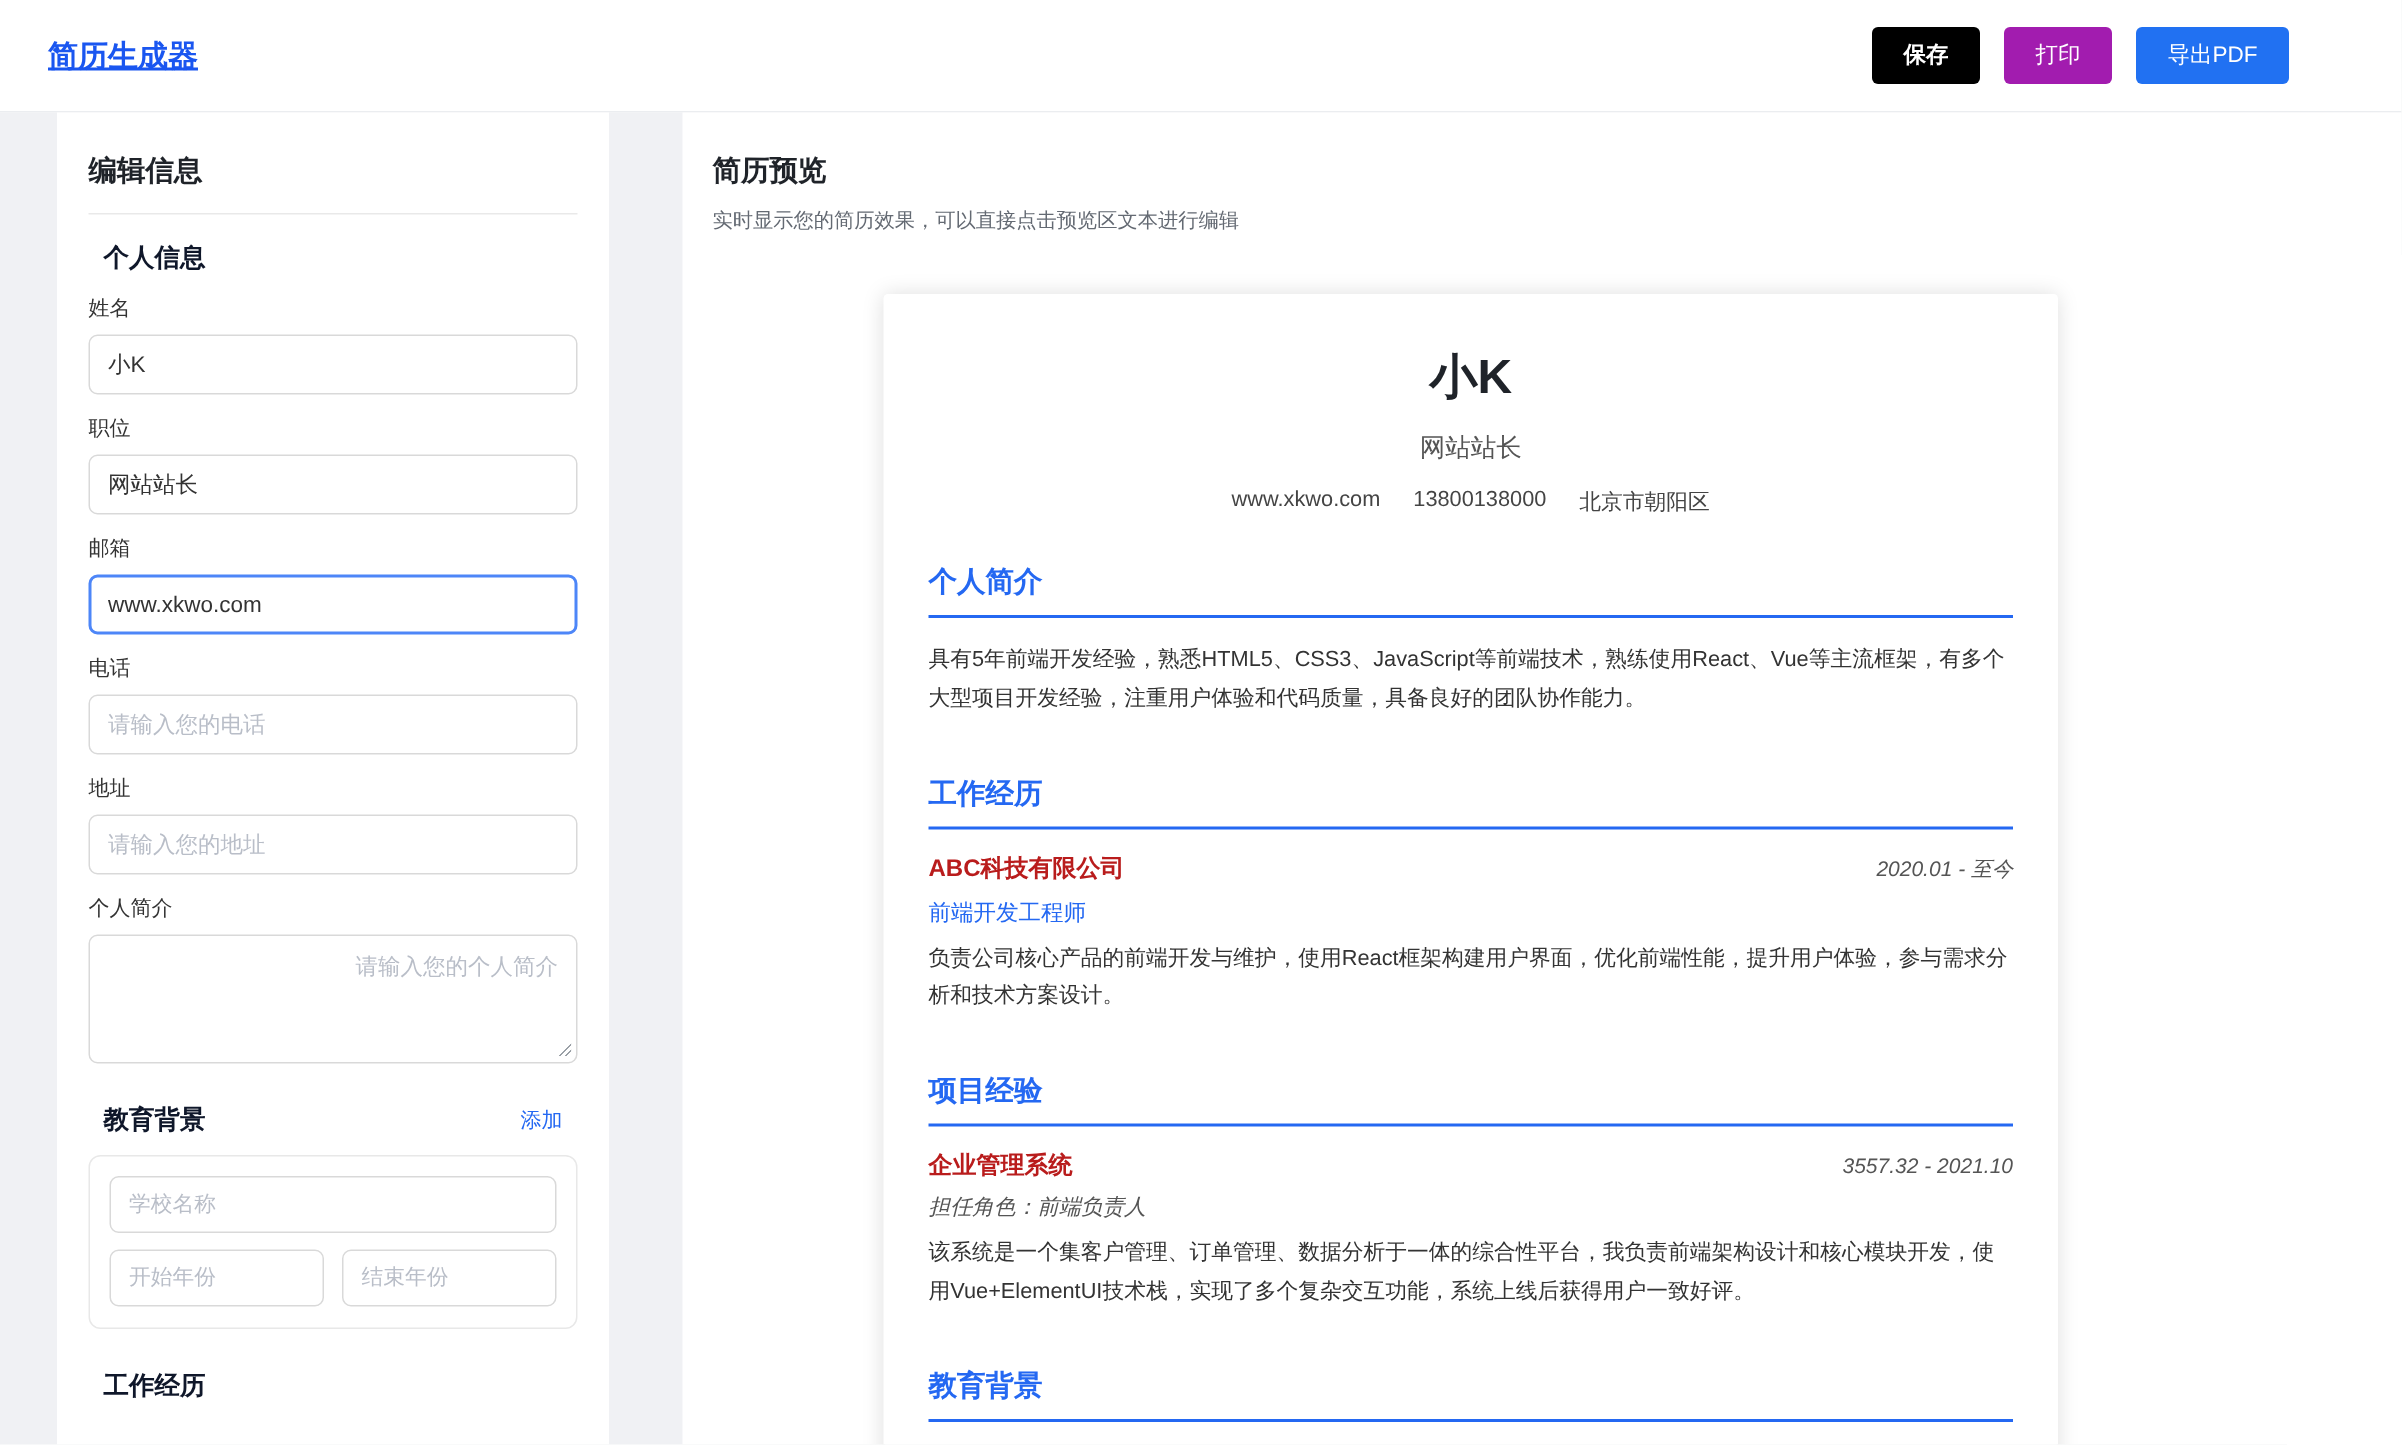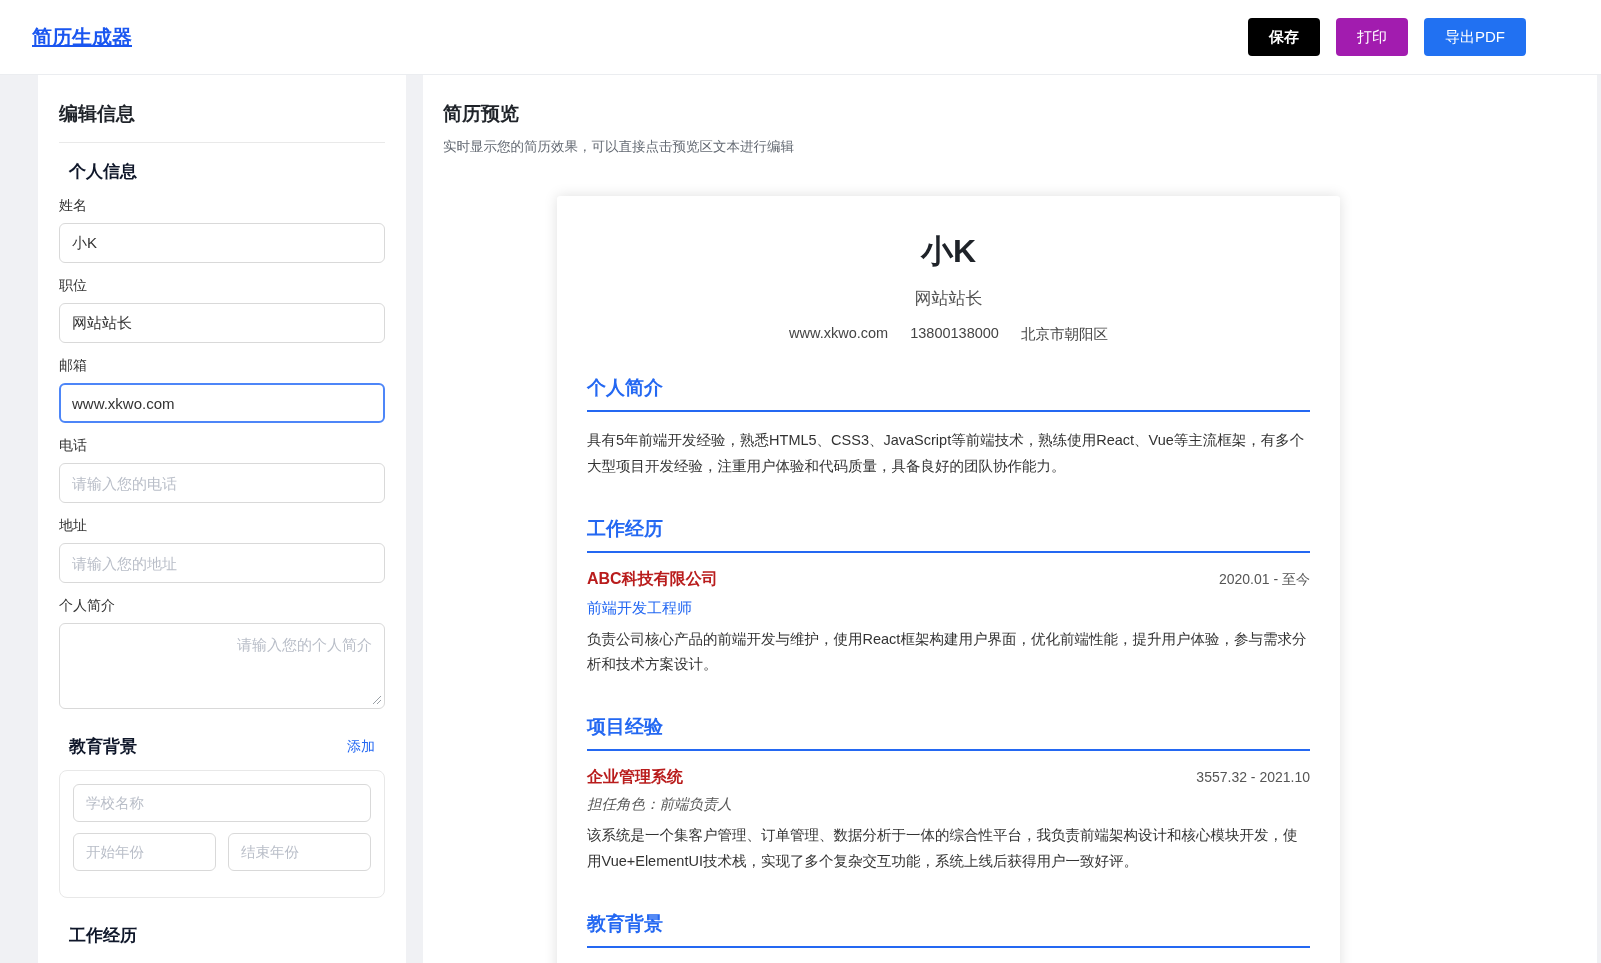--- a/index.html
+++ b/index.html
@@ -19,21 +19,21 @@
   .header-actions { display:flex; }
   .btn {
     border:none; border-radius:4px; color:#fff; font-size:15px;
     padding:10px 21px; margin-left:16px; cursor:pointer;
     font-family:inherit; line-height:1.2;
   }
   .btn-save   { background:#000000;font-weight:bold; }
   .btn-print  { background:#a21caf; }
   .btn-export { background:#2171f2; }
   
-  .content { display:flex; height:888px; padding-left:38px; }
+  .content { display:flex; height:888px; padding-left:38px;gap:32px; }
   .sidebar {
     width:368px; flex-shrink:0; height:100%; overflow:hidden;
     background:#fff; padding:18px 21px;
   }
   .main-panel {
     width:1174px; flex-shrink:0; height:100%; overflow:hidden;
     background:#fff; margin-left:17px; padding:20px;
   }
   
   .panel-title { font-size:19px; font-weight:700; color:#1f2329; margin-top:8px; }
@@ -57,40 +57,40 @@
   }
   .section-row {
     display:flex; justify-content:space-between; align-items:center;
     padding:0 10px; margin:26px 0 12px;
   }
   .section-row .form-section-title { padding-left:0; margin-top:0; }
   .add-link { color:#2468f2; font-size:14px; text-decoration:none; cursor:pointer; }
   .edu-card { border:1px solid #e8e8e8; border-radius:8px; padding:13px; }
   .edu-card .text-input { height:38px; font-size:14.5px; margin-bottom:11px; }
   .year-row { display:flex; gap:12px; }
-  .year-row .text-input { flex:1; margin-bottom:13px; }
+  .year-row .text-input { flex:1; margin-bottom:1px; }
   
   .preview-title { font-size:19px; font-weight:700; color:#1f2329; margin-top:6px; }
   .preview-subtitle { font-size:13.5px; color:#646a73; margin-top:11px; }
   .resume-card {
     width:783px; margin:40px 0 0 114px; background:#fff;
     box-shadow:0 0 14px rgba(0,0,0,.13); border-radius:3px;
     padding:28px 30px 40px;
   }
   .r-name { text-align:center; font-size:32px; font-weight:700; color:#1f2329; margin-top:6px; }
   .r-pos  { text-align:center; font-size:17px; color:#555; margin-top:13px; }
   .r-contacts { display:flex; justify-content:center; gap:22px; font-size:14.5px; color:#444; margin-top:15px; }
   .r-section-title {
     color:#2468f2; font-size:19px; font-weight:700;
     border-bottom:2px solid #2468f2; padding-bottom:9px; margin:36px 0 16px;
   }
   .r-section:first-of-type .r-section-title { margin-top:31px; }
   .r-item-head { display:flex; justify-content:space-between; align-items:baseline; }
   .r-item-title { font-size:16px; font-weight:700; color:#b91c1c; }
-  .r-period { font-size:14px; color:#555; }
+  .r-period { font-size:14px; color:#555;font-style:italic; }
   .r-role { color:#2468f2; font-size:15px; margin-top:9px; }
   .r-role-italic { font-style:italic; color:#555; font-size:14.5px; margin-top:7px; }
   .r-desc { font-size:14.5px; color:#333; line-height:1.78; margin-top:9px; }
 </style>
 </head>
 <body>
 
 <header class="app-header">
   <div class="app-title">简历生成器</div>
   <div class="header-actions">

